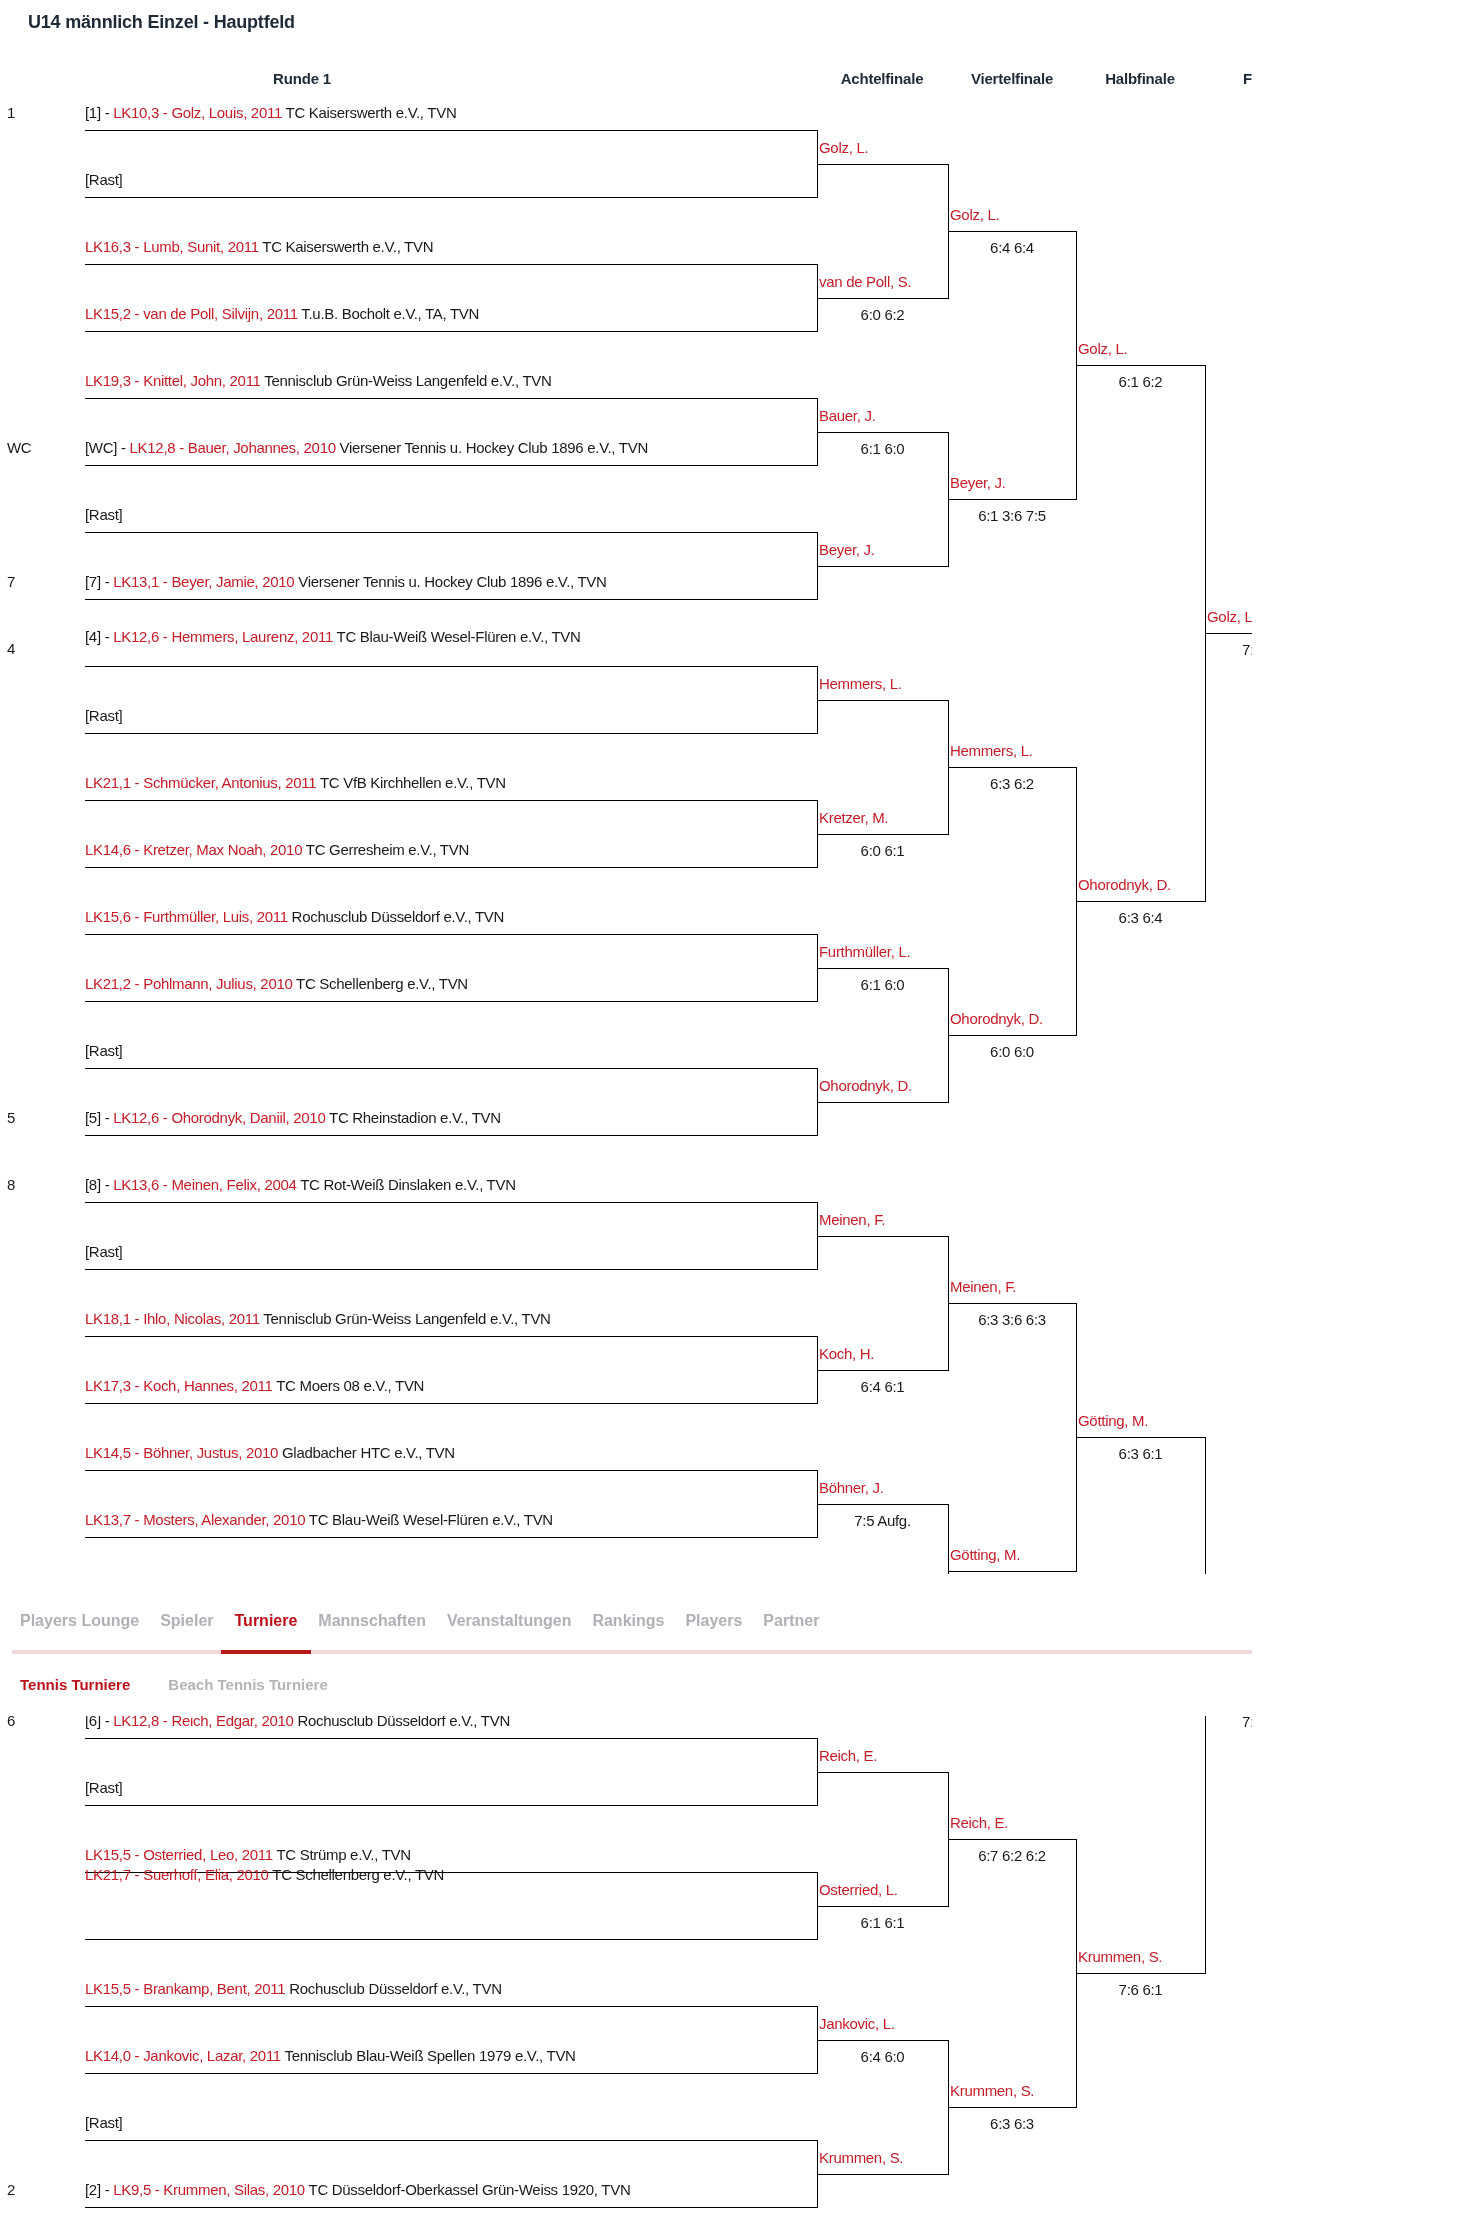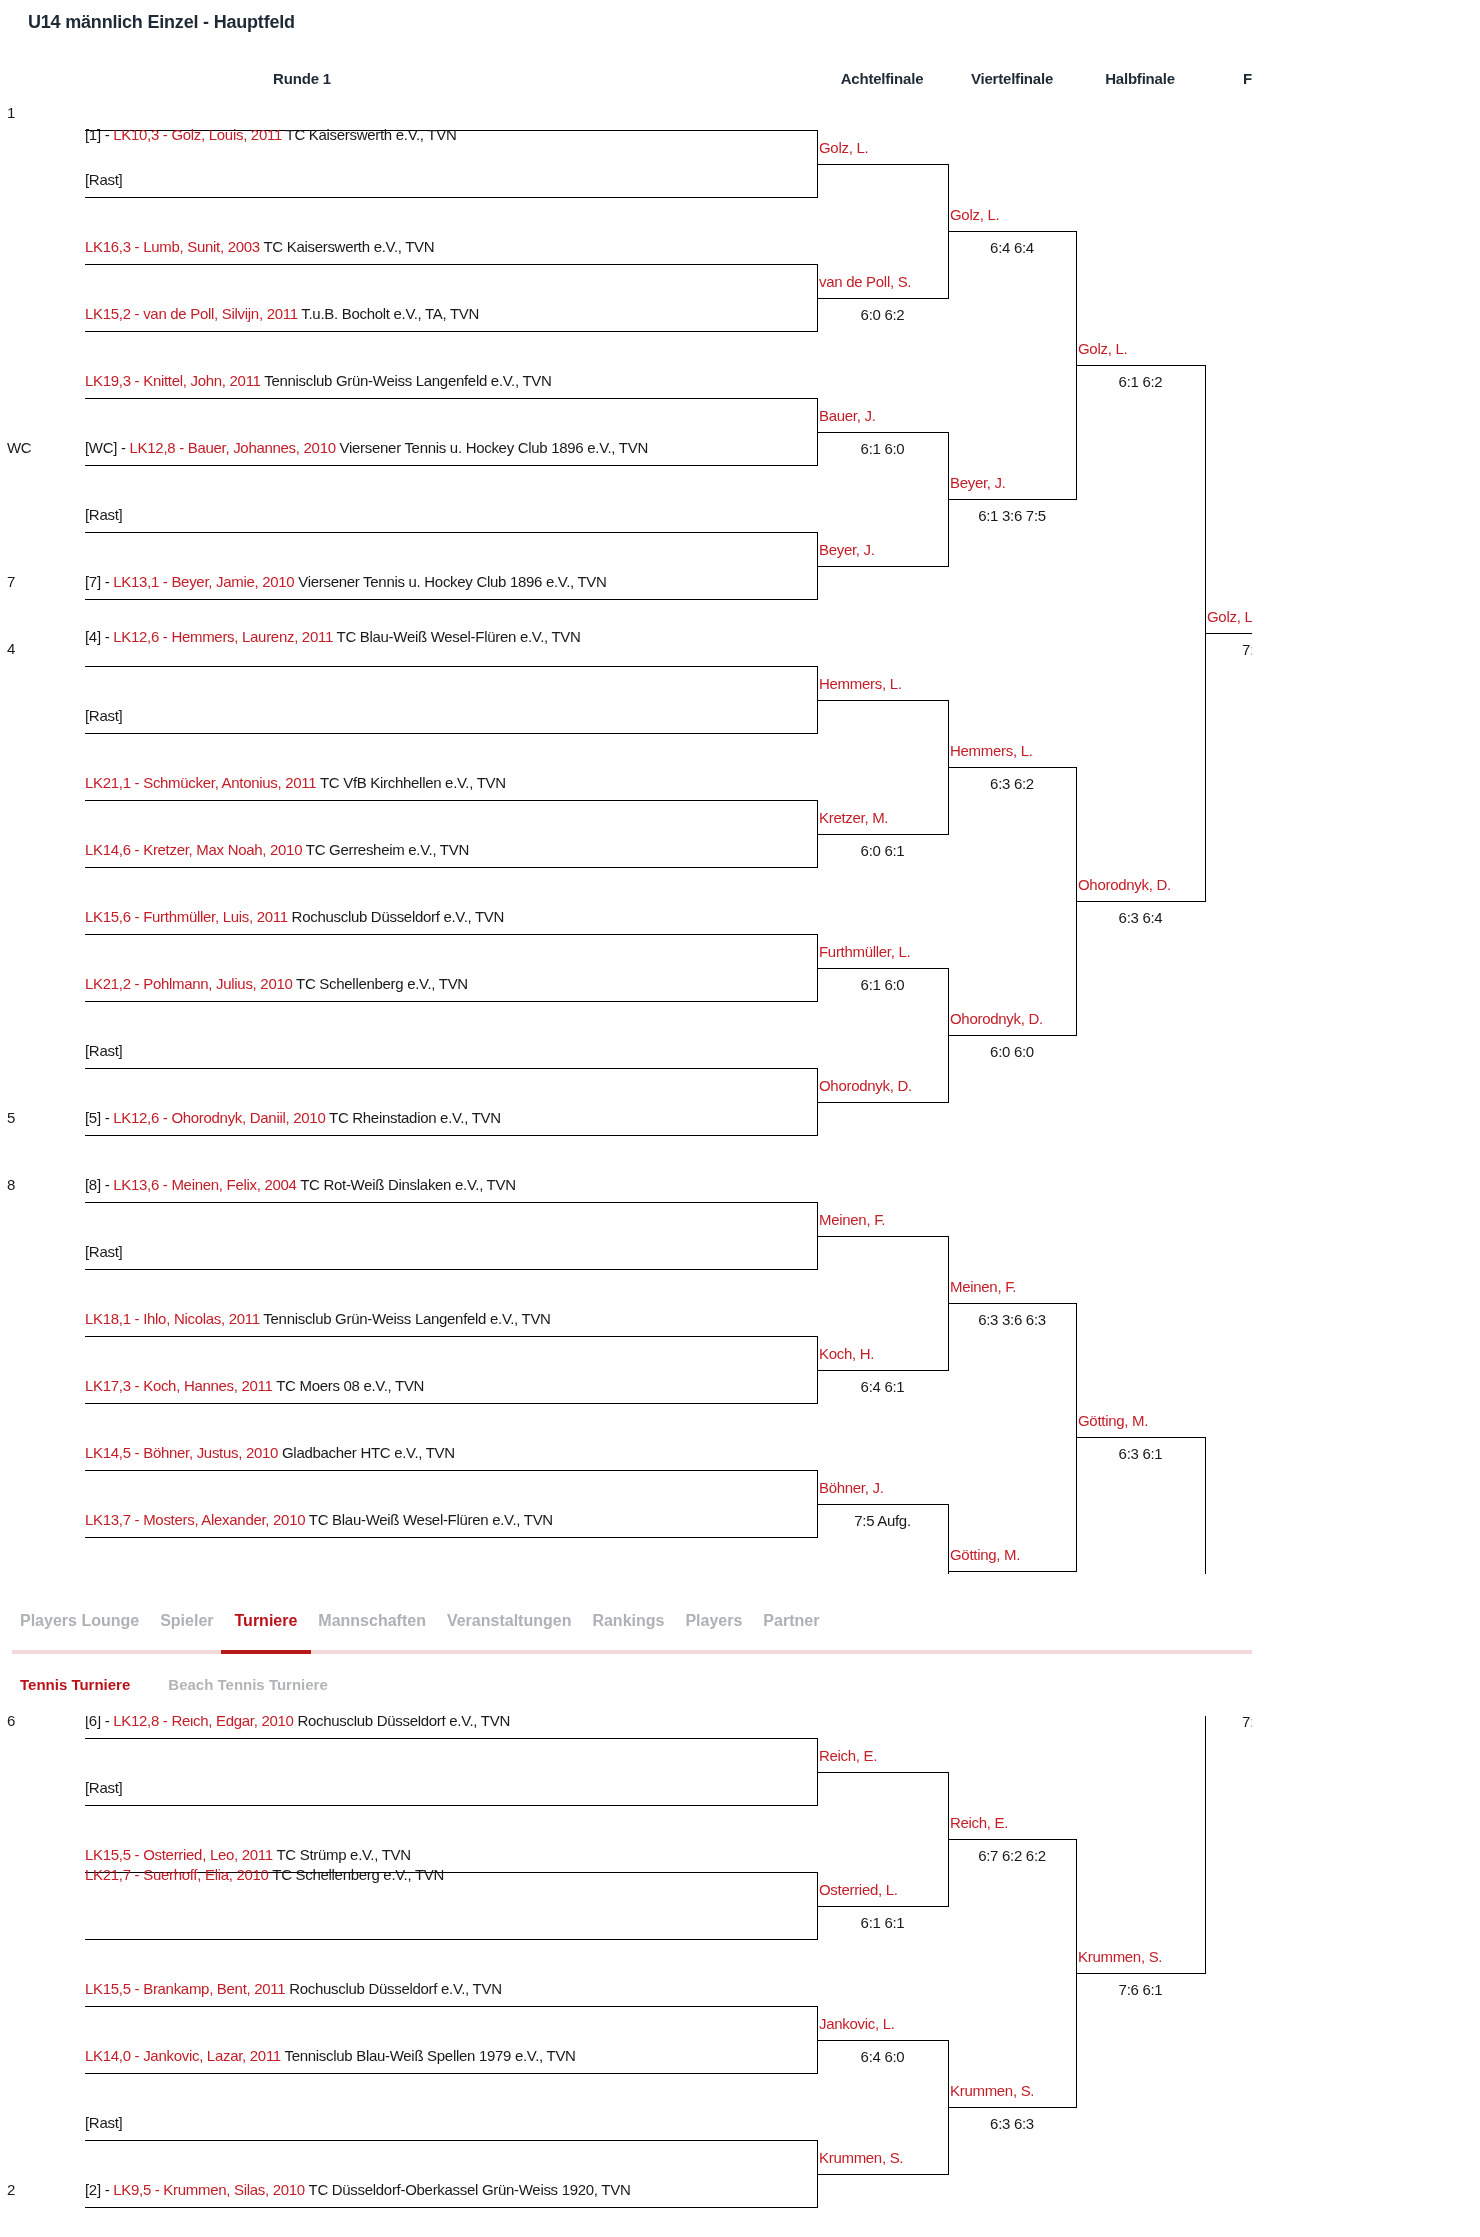--- a/index.html
+++ b/index.html
@@ -39,25 +39,25 @@
   <div class="hdr" style="left:302px">Runde 1</div>
   <div class="hdr" style="left:882px">Achtelfinale</div>
   <div class="hdr" style="left:1012px">Viertelfinale</div>
   <div class="hdr" style="left:1140px">Halbfinale</div>
   <div class="hdr" style="left:1264px">Finale</div>
   <div class="hdr" style="left:1360px">Sieger</div>
 
   <div id="bracket">
       <div class="line-h" style="left: 85px; top: 130px; width: 732px;"></div>
       <div class="seed" style="left: 7px; top: 104px;">1</div>
-      <div class="entry" style="left: 85px; top: 104px; margin-top: 22px;"><span>[1] - </span><span class="red">LK10,3 - Golz, Louis, 2011</span><span> TC Kaiserswerth e.V., TVN</span></div>
+      <div class="entry" style="left: 85px; top: 104px;"><span>[1] - </span><span class="red">LK10,3 - Golz, Louis, 2011</span><span> TC Kaiserswerth e.V., TVN</span></div>
       <div class="line-h" style="left: 85px; top: 197px; width: 732px;"></div>
       <div class="entry" style="left: 85px; top: 171px;">[Rast]</div>
       <div class="line-h" style="left: 85px; top: 264px; width: 732px;"></div>
-      <div class="entry" style="left: 85px; top: 238px;"><span class="red">LK16,3 - Lumb, Sunit, 2003</span><span> TC Kaiserswerth e.V., TVN</span></div>
+      <div class="entry" style="left: 85px; top: 238px;"><span class="red">LK16,3 - Lumb, Sunit, 2011</span><span> TC Kaiserswerth e.V., TVN</span></div>
       <div class="line-h" style="left: 85px; top: 331px; width: 732px;"></div>
       <div class="entry" style="left: 85px; top: 305px;"><span class="red">LK15,2 - van de Poll, Silvijn, 2011</span><span> T.u.B. Bocholt e.V., TA, TVN</span></div>
       <div class="line-h" style="left: 85px; top: 398px; width: 732px;"></div>
       <div class="entry" style="left: 85px; top: 372px;"><span class="red">LK19,3 - Knittel, John, 2011</span><span> Tennisclub Grün-Weiss Langenfeld e.V., TVN</span></div>
       <div class="line-h" style="left: 85px; top: 465px; width: 732px;"></div>
       <div class="seed" style="left: 7px; top: 439px;">WC</div>
       <div class="entry" style="left: 85px; top: 439px;"><span>[WC] - </span><span class="red">LK12,8 - Bauer, Johannes, 2010</span><span> Viersener Tennis u. Hockey Club 1896 e.V., TVN</span></div>
       <div class="line-h" style="left: 85px; top: 532px; width: 732px;"></div>
       <div class="entry" style="left: 85px; top: 506px;">[Rast]</div>
       <div class="line-h" style="left: 85px; top: 599px; width: 732px;"></div>

